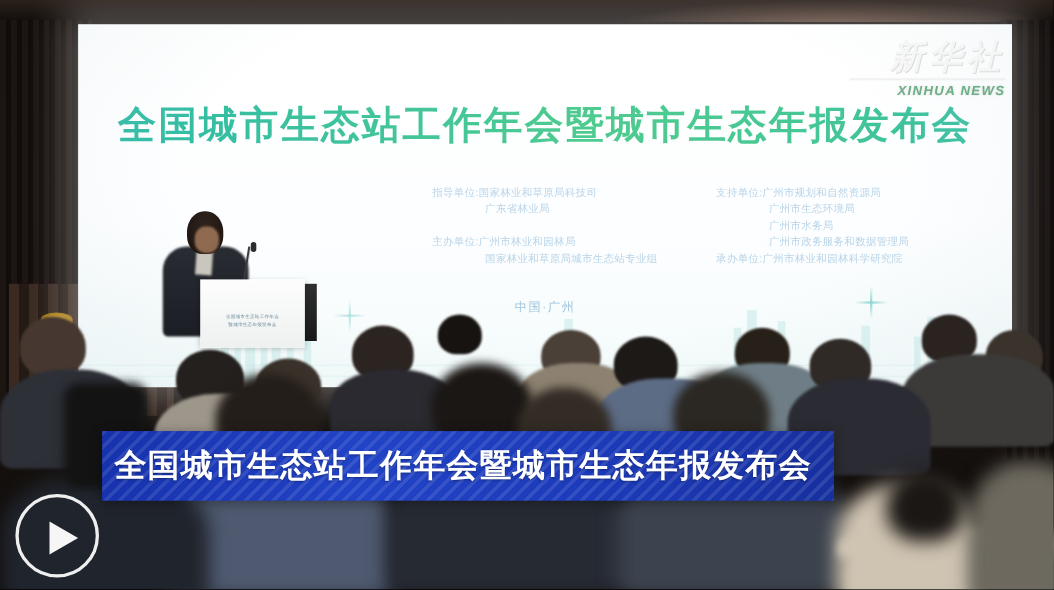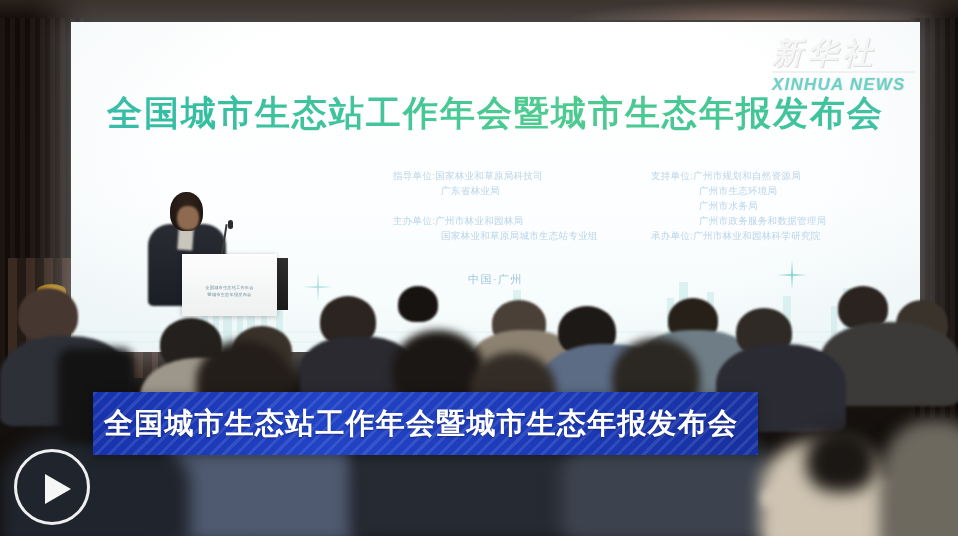--- a/index.html
+++ b/index.html
@@ -243,21 +243,21 @@
     background: #d8d2c4;
     border-radius: 60% 55% 0 0;
     filter: blur(4px);
     opacity: 0.9;
   }
 
   
   .watermark {
     position: absolute;
     right: 44px; top: 36px;
-    text-align: left;
+    text-align: right;
     color: #ffffff;
     opacity: 0.62;
     text-shadow: 0 0 2px rgba(120,120,120,0.5);
   }
   .wm-cn {
     font-size: 30px;
     font-weight: bold;
     letter-spacing: 5px;
     line-height: 34px;
     font-style: italic;
@@ -265,25 +265,25 @@
     text-shadow: 1px 1px 0 #c9c9c9, -0.5px -0.5px 0 #ffffff;
   }
   .wm-rule {
     height: 2px;
     background: #e6e6e6;
     margin: 1px 0 2px auto;
     width: 142px;
     opacity: 0.85;
   }
   .wm-en {
-    font-size: 17px;
+    font-size: 12px;
     font-weight: bold;
     font-style: italic;
     letter-spacing: 1.2px;
-    color: #14b8a6;
+    color: #15803d;
   }
 
   
   .caption-banner {
     position: absolute;
     left: 93px; top: 392px;
     width: 665px; height: 63px;
     background-color: #1c39b5;
     background-image:
       repeating-linear-gradient(135deg,

